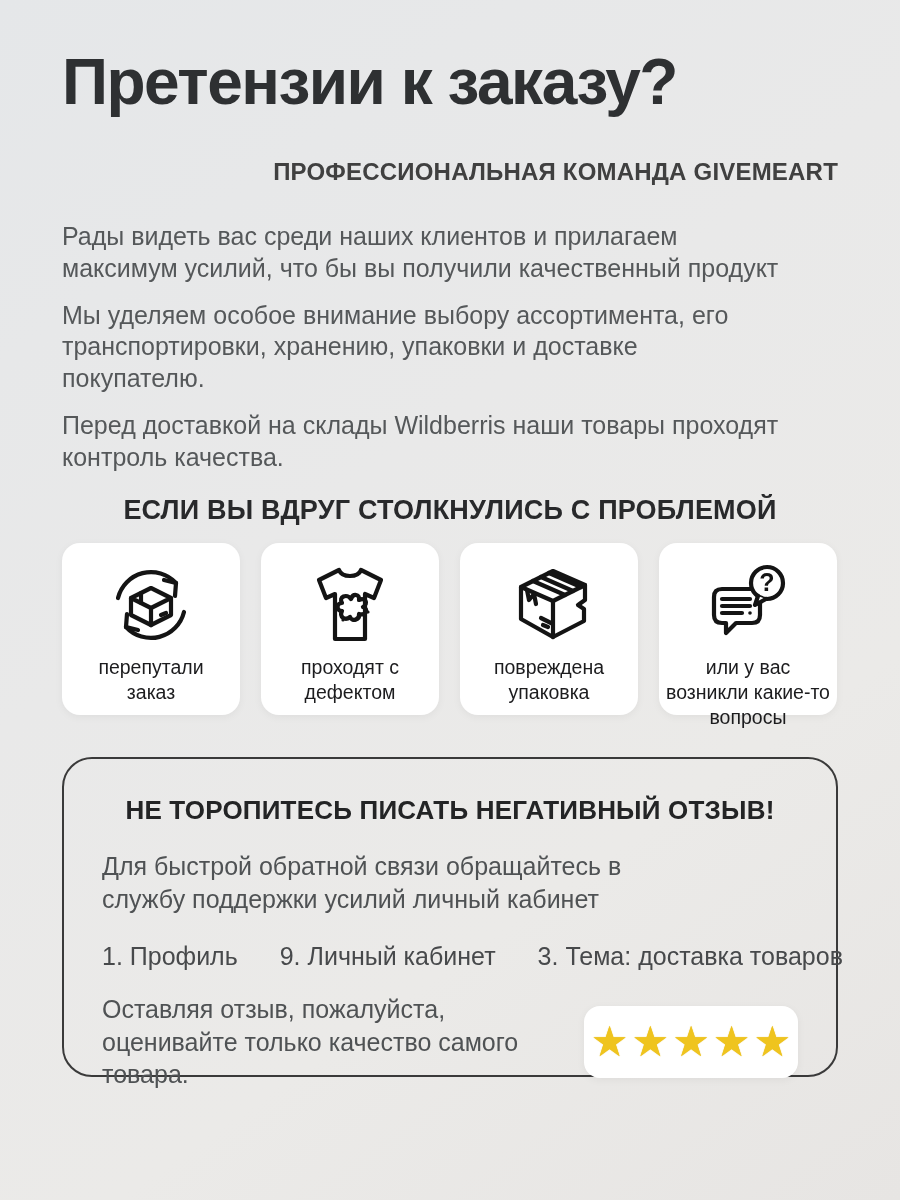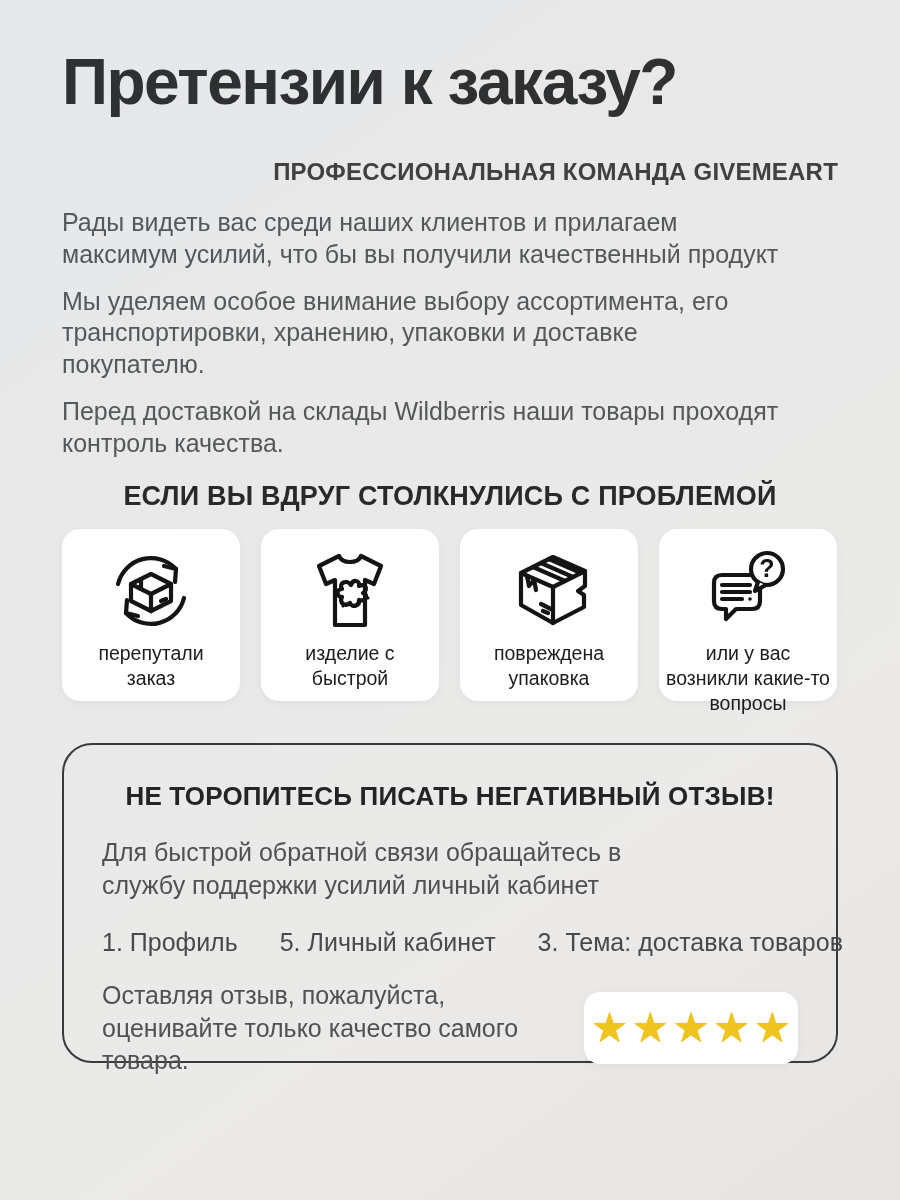--- a/index.html
+++ b/index.html
@@ -28,21 +28,21 @@
     letter-spacing: 0.2px;
     color: #404040;
   }
   .intro p {
     margin-top: 15px;
     font-size: 25px;
     line-height: 1.27;
     color: #55585a;
     max-width: 724px;
   }
-  .intro p:first-child { margin-top: 21px; }
+  .intro p:first-child { margin-top: 35px; }
 
   .problems-heading {
     margin-top: 22px;
     text-align: center;
     font-size: 27px;
     font-weight: 700;
     letter-spacing: 0.2px;
     color: #28292b;
   }
 
@@ -174,21 +174,21 @@
     <div class="card">
       <div class="card-icon">
         <svg viewBox="0 0 96 96" fill="none" stroke="#141414" stroke-width="4.2" stroke-linecap="round" stroke-linejoin="round">
           <path d="M 37 13 C 40 21 56 21 59 13 L 79 23 L 72 41 L 63 37 L 63 82 L 33 82 L 33 37 L 24 41 L 17 23 Z"></path>
           <path d="M 49 42 c 2 -6 9 -5 8 1 c 6 -3 10 3 4 7 c 6 2 3 9 -4 7 c 1 6 -7 8 -9 3 c -5 4 -11 0 -8 -6 c -6 0 -6 -8 0 -8 c -4 -6 5 -10 9 -4 Z"></path>
           <circle cx="63" cy="38" r="1.8" fill="#141414" stroke="none"></circle>
           <circle cx="66" cy="55" r="1.6" fill="#141414" stroke="none"></circle>
           <circle cx="41" cy="63" r="1.6" fill="#141414" stroke="none"></circle>
         </svg>
       </div>
-      <div class="card-label">изделие с быстрой</div>
+      <div class="card-label">проходят с дефектом</div>
     </div>
 
     <div class="card">
       <div class="card-icon">
         <svg viewBox="0 0 96 96" fill="none" stroke="#141414" stroke-width="4.2" stroke-linecap="round" stroke-linejoin="round">
           <path d="M 20 30 L 52 14 L 84 28 L 52 44 Z"></path>
           <path d="M 32 24 L 64 38"></path>
           <path d="M 40 20 L 72 34"></path>
           <path d="M 48 16 L 80 30"></path>
           <path d="M 20 30 L 20 62 L 52 80 L 52 44"></path>
@@ -217,21 +217,21 @@
       <div class="card-label">или у вас возникли какие-то вопросы</div>
     </div>
 
   </div>
 
   <div class="notice-box">
     <div class="notice-title">НЕ ТОРОПИТЕСЬ ПИСАТЬ НЕГАТИВНЫЙ ОТЗЫВ!</div>
     <p class="notice-text">Для быстрой обратной связи обращайтесь в службу поддержки усилий личный кабинет</p>
     <div class="steps">
       <span>1.  Профиль</span>
-      <span>5.  Личный кабинет</span>
+      <span>9.  Личный кабинет</span>
       <span>3.  Тема: доставка товаров</span>
     </div>
     <div class="notice-footer">
       <p class="footer-text">Оставляя отзыв, пожалуйста, оценивайте только качество самого товара.</p>
       <div class="stars-panel" style="color: rgb(239, 196, 30);">
           <span class="star">★</span>
           <span class="star">★</span>
           <span class="star">★</span>
           <span class="star">★</span>
           <span class="star">★</span>

